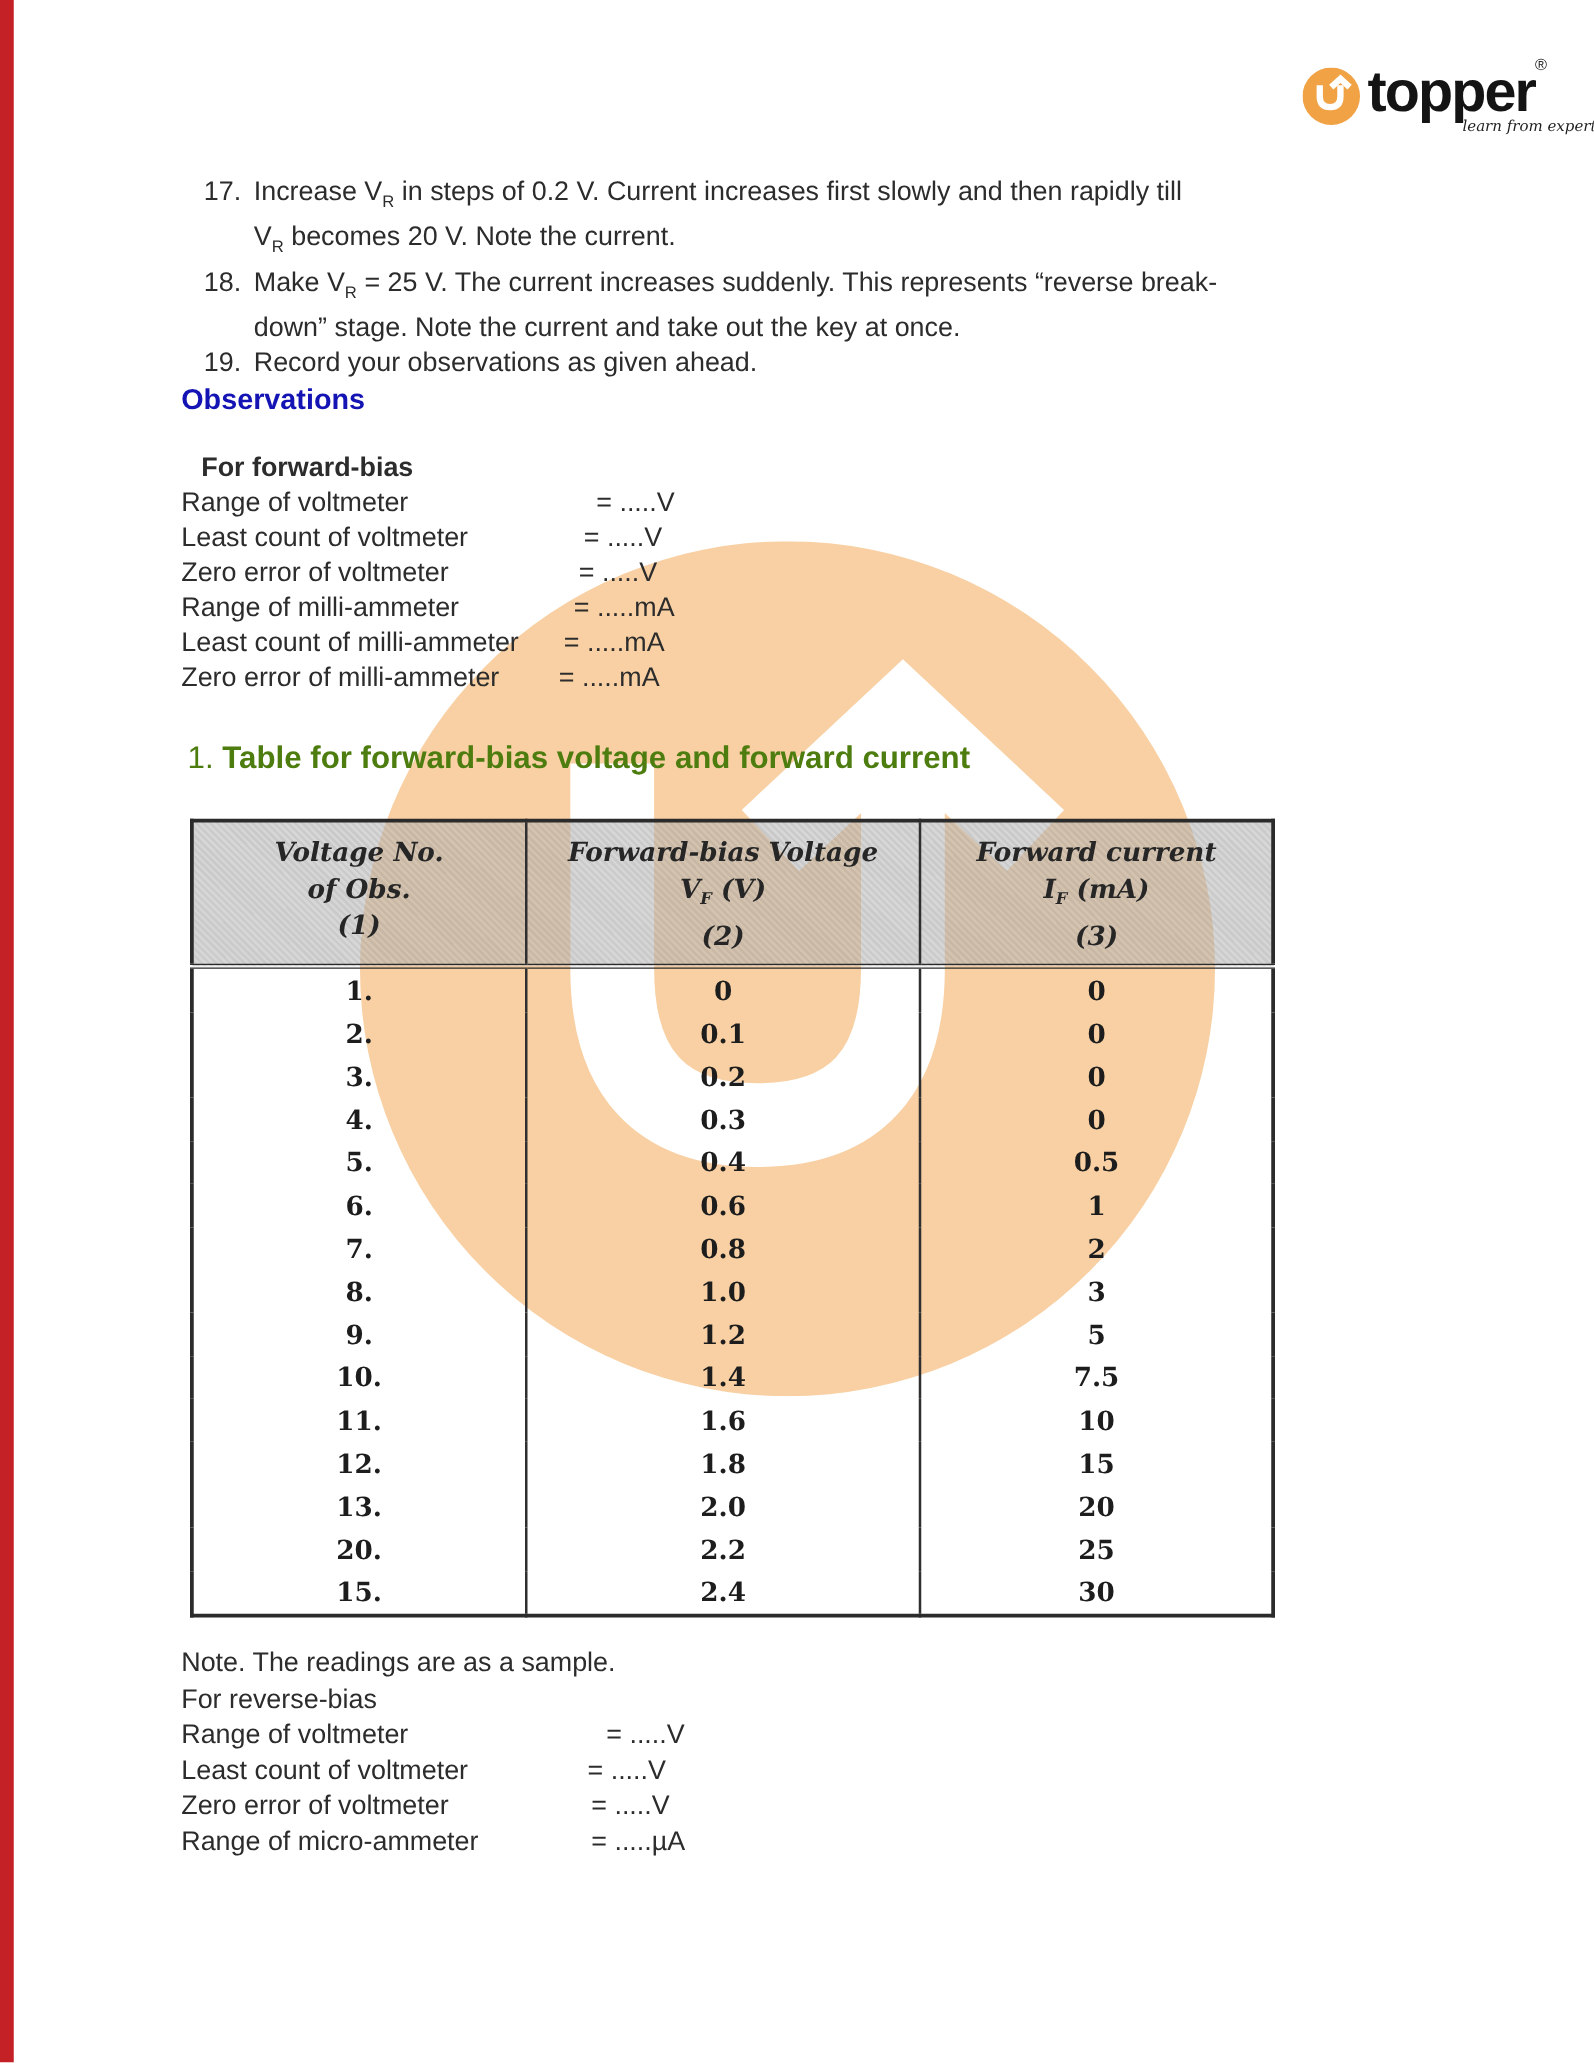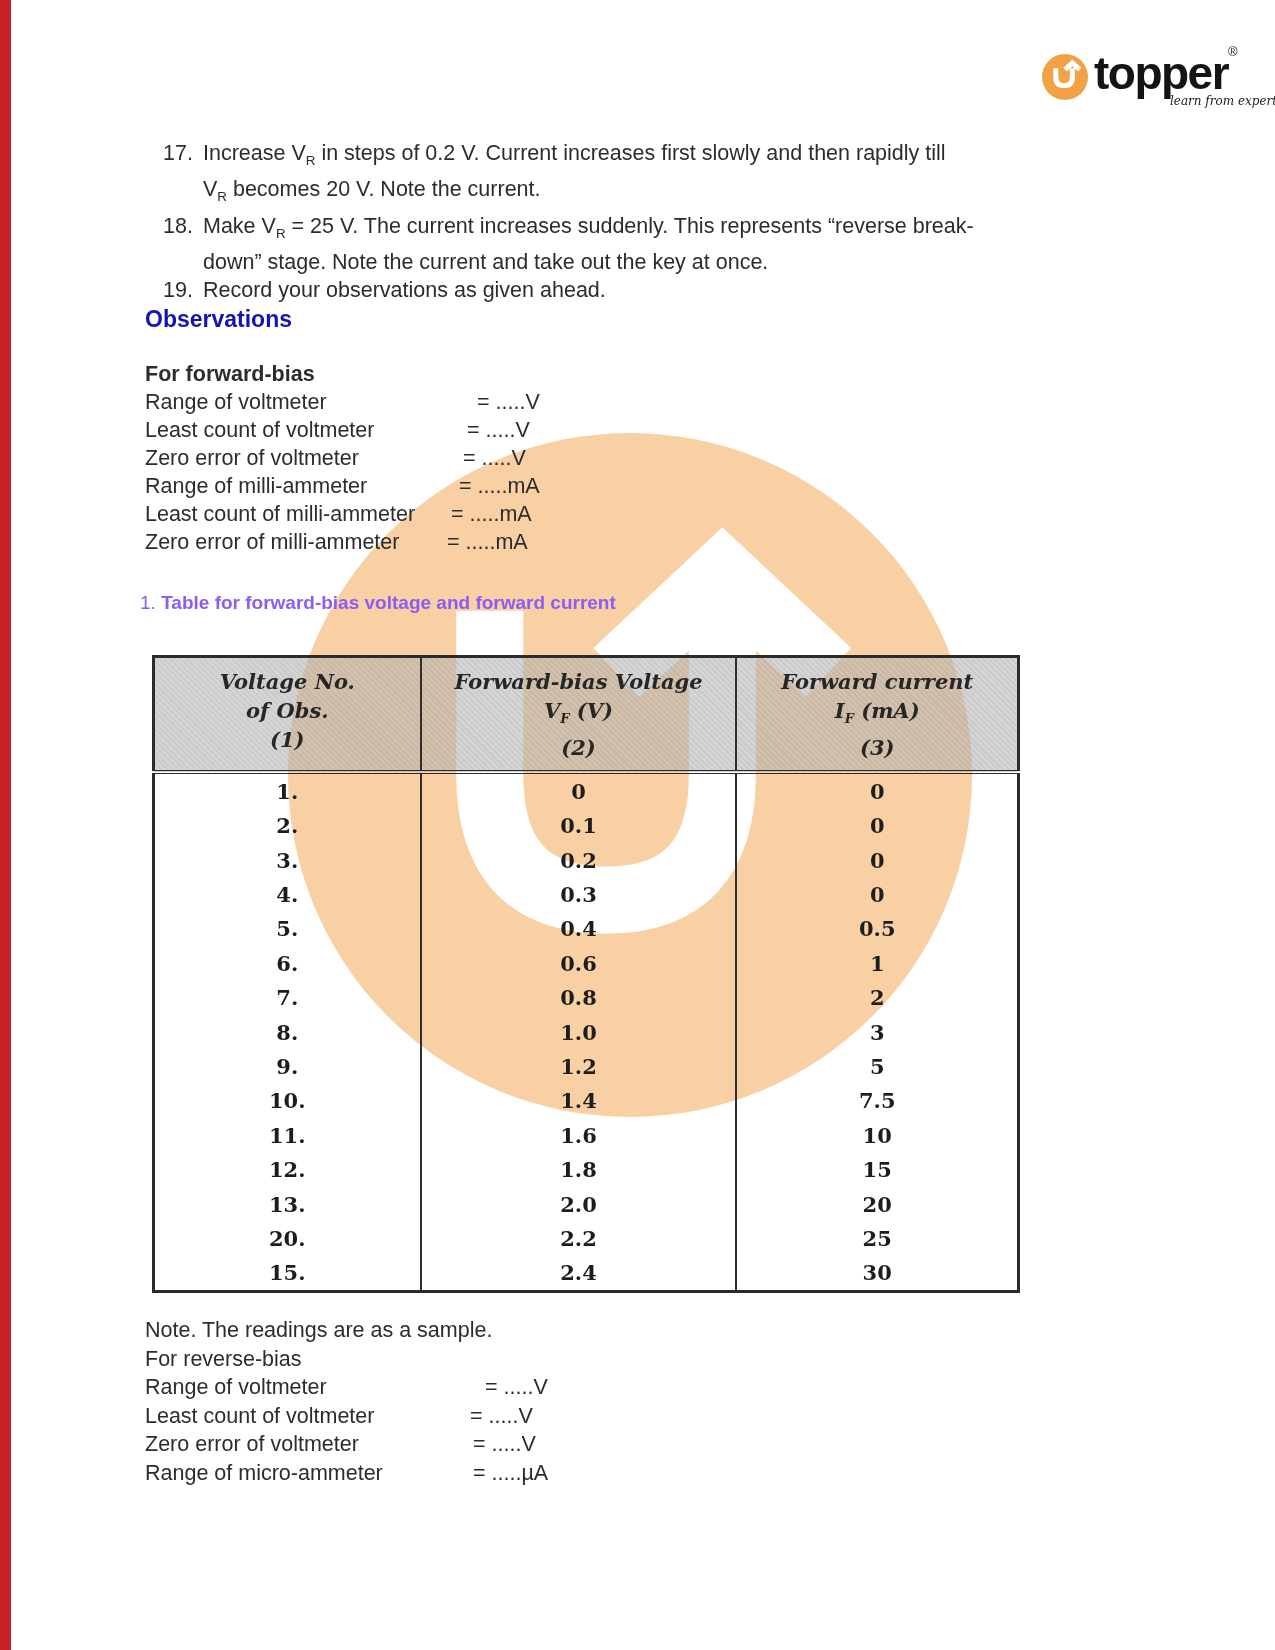--- a/index.html
+++ b/index.html
@@ -24,31 +24,31 @@
     font-style:italic;font-family:"DejaVu Serif",serif;white-space:nowrap;}
   
   .steps{position:absolute;left:163px;top:139px;width:905px;font-size:21.5px;line-height:28px;}
   .step-item{display:flex;}
   .step-num{width:40px;flex:none;}
   .step-text{flex:1;}
   sub.subscript{font-size:0.62em;}
   
   .obs-heading{position:absolute;left:145px;top:306px;font-size:23px;font-weight:700;}
   .forward-block{position:absolute;left:145px;top:360px;font-size:21.5px;line-height:28px;}
-  .block-title{font-weight:700;}
+  .block-title{font-weight:700;margin-left:16px;}
   .obs-row{display:flex;}
   .obs-label{width:300px;flex:none;}
   .forward-block .obs-row:nth-child(1) .obs-value{padding-left:32px;}
   .forward-block .obs-row:nth-child(2) .obs-value{padding-left:22px;}
   .forward-block .obs-row:nth-child(3) .obs-value{padding-left:18px;}
   .forward-block .obs-row:nth-child(4) .obs-value{padding-left:14px;}
   .forward-block .obs-row:nth-child(5) .obs-value{padding-left:6px;}
   .forward-block .obs-row:nth-child(6) .obs-value{padding-left:2px;}
   
-  .table-title{position:absolute;left:140px;top:592px;font-size:19px;color:#8b5cf6;}
+  .table-title{position:absolute;left:150px;top:592px;font-size:25px;color:#4d7c0f;}
   .table-title .bold{font-weight:700;}
   
   table.obs-table{position:absolute;left:152px;top:655px;width:868px;
     border-collapse:collapse;z-index:1;}
   table.obs-table,table.obs-table th,table.obs-table td{border-color:#2b2b2b;}
   table.obs-table{border:3px solid #2b2b2b;}
   table.obs-table th{
     border-bottom:4px double #2b2b2b;vertical-align:top;padding:9px 4px 8px 4px;
     font-family:"DejaVu Serif",serif;font-style:italic;font-weight:700;
     font-size:21px;line-height:29px;color:#262626;text-align:center;

